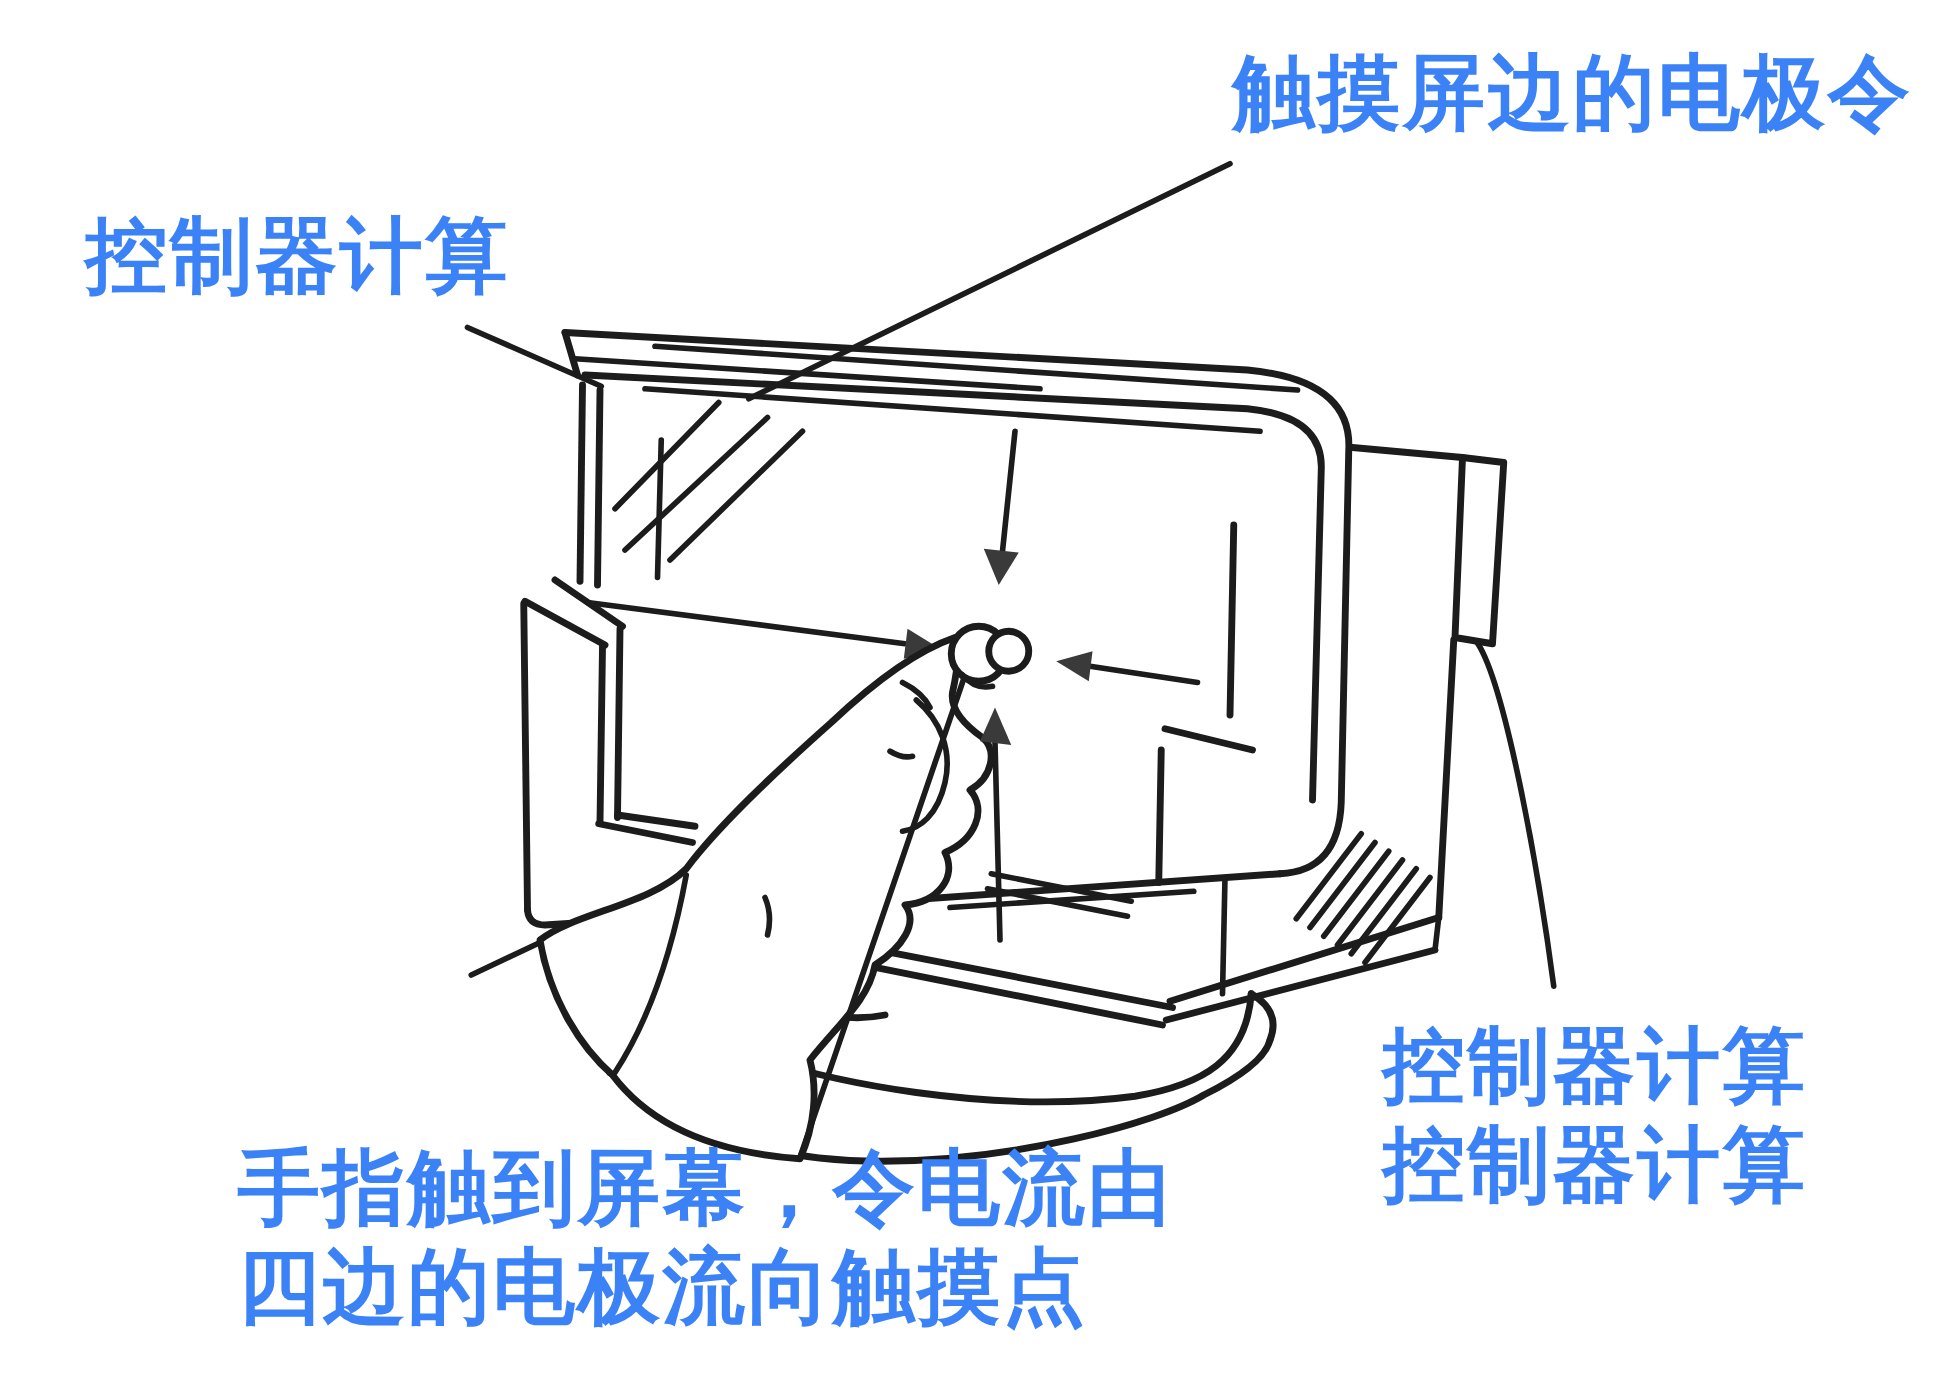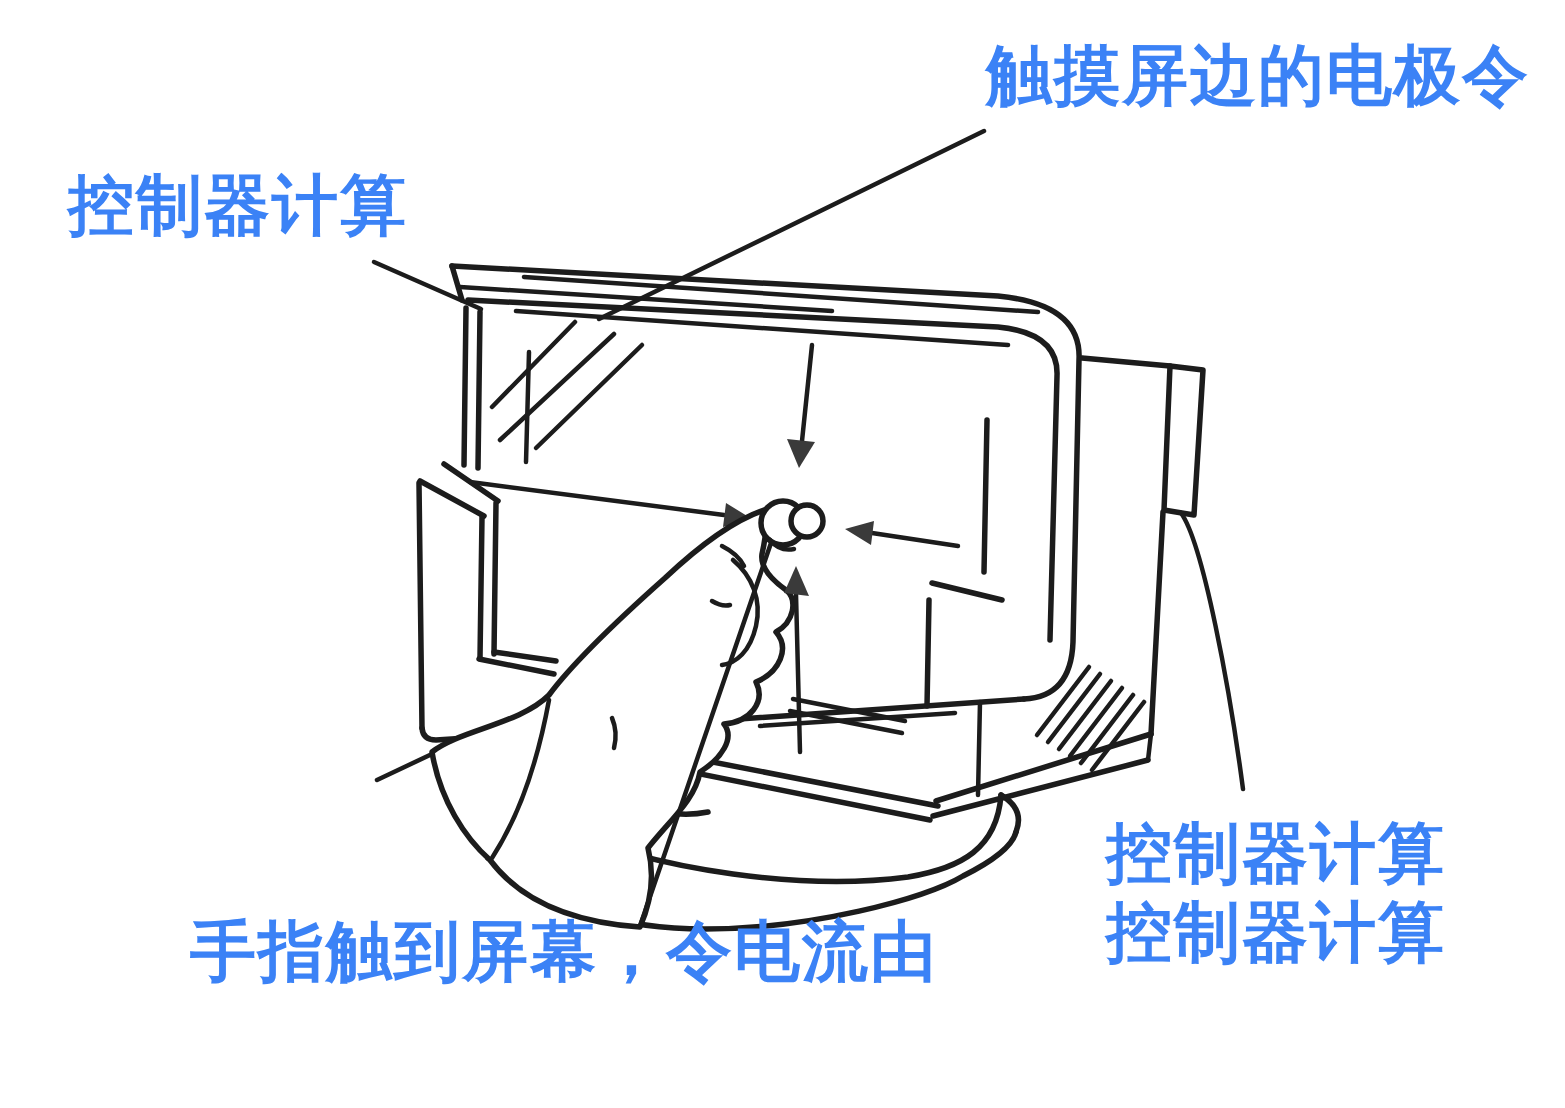--- a/index.html
+++ b/index.html
@@ -191,15 +191,16 @@
     <div>控制器计算</div>
   </div>
 
   <div class="label lbl-bottom-right">
     <div>控制器计算</div>
     <div>控制器计算</div>
   </div>
 
   <div class="label lbl-bottom-left">
     <div>手指触到屏幕，令电流由</div>
+    <div>四边的电极流向触摸点</div>
   </div>
 
 </div>
 
 </body></html>

